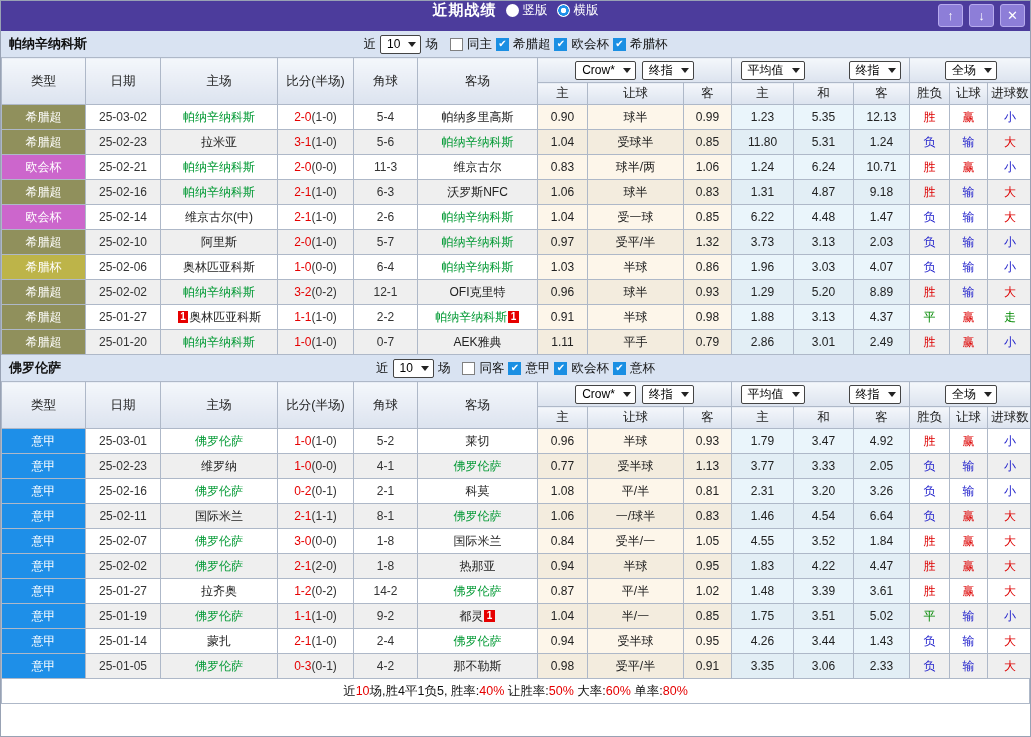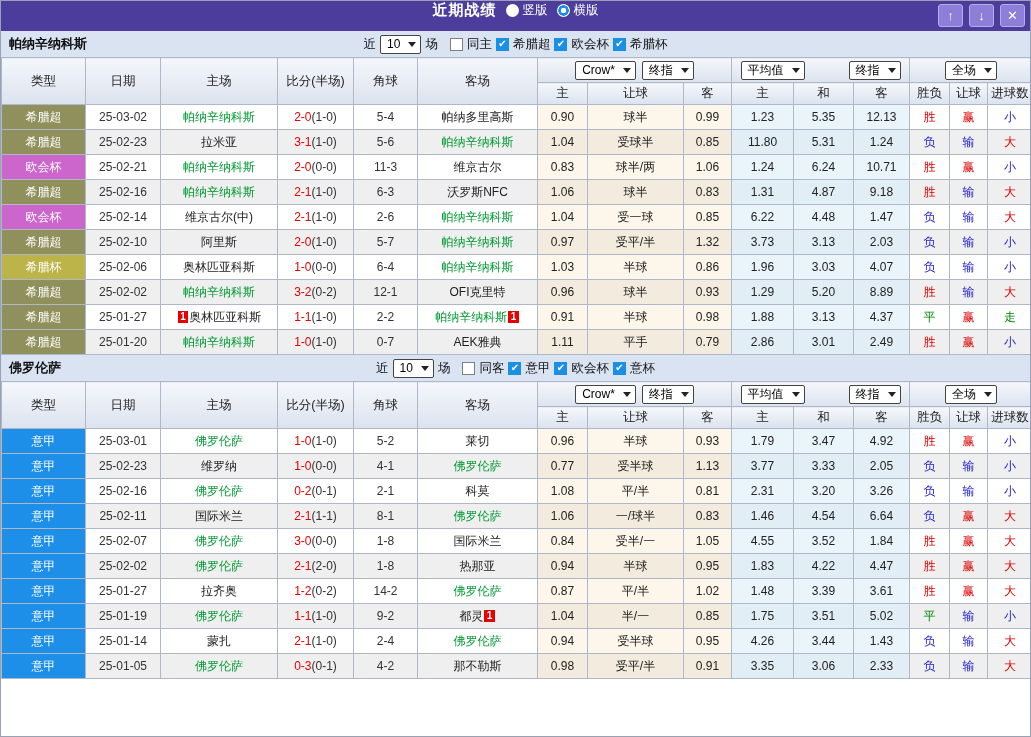--- a/index.html
+++ b/index.html
@@ -623,14 +623,15 @@
     <td class="c-cream">0.91</td>
     <td class="c-blue">3.35</td>
     <td class="c-blue">3.06</td>
     <td class="c-blue">2.33</td>
     <td><span class="res b">负</span></td>
     <td><span class="res b">输</span></td>
     <td><span class="res r">大</span></td>
   </tr>
       </tbody>
   </table>
+  <div class="summary"><span>近</span><span class="red">10</span><span>场,胜4平1负5, 胜率:</span><span class="red">40%</span><span> 让胜率:</span><span class="red">50%</span><span> 大率:</span><span class="red">60%</span><span> 单率:</span><span class="red">80%</span></div>
 
 </div>
 
 </body></html>

